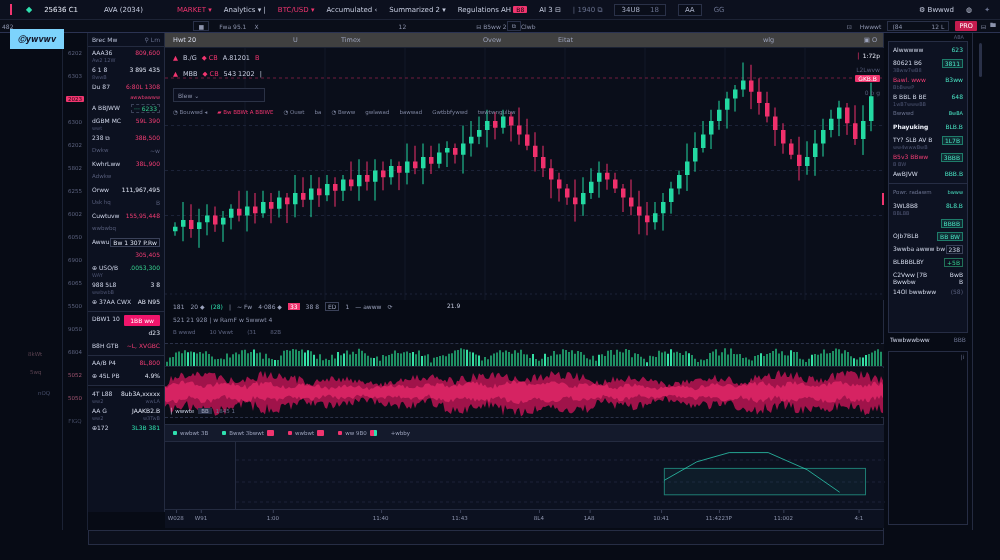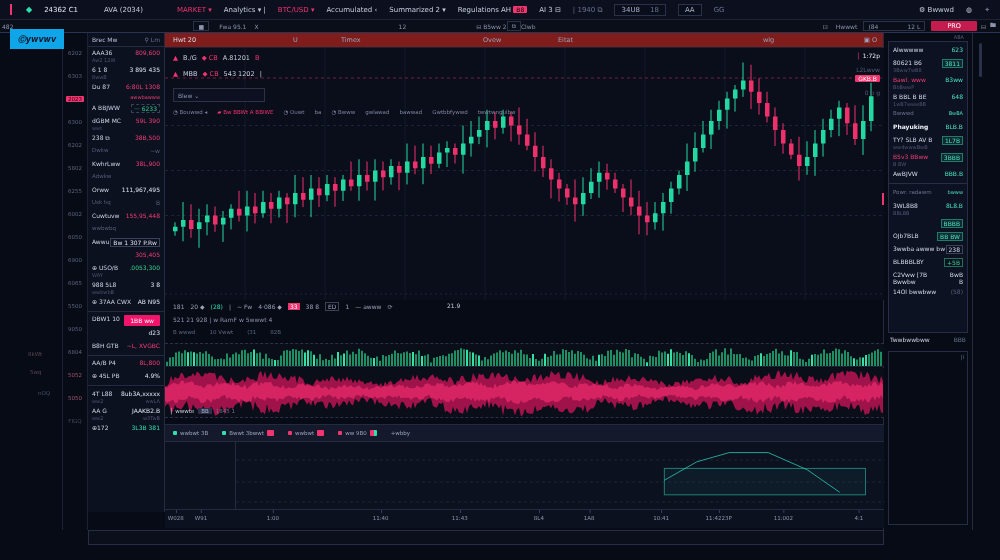--- a/index.html
+++ b/index.html
@@ -19,23 +19,23 @@
        font-size:7px;white-space:nowrap;z-index:30}
   .nav .edge{width:2px;height:11px;background:var(--pink);margin-right:2px}
   .nav .diamond{color:var(--teal);font-size:8px}
   .navbox{border:1px solid #2a3148;background:#0a0e1a;padding:1px 6px;display:flex;gap:10px;align-items:center;color:#aab1c8}
   .chip-pink{background:var(--pink);color:#12060d;padding:0 3px;border-radius:1px;font-size:6px}
   
   .subbar{position:absolute;top:20px;left:0;right:0;height:13px;background:#0a0e19;
           border-bottom:1px solid #2b3352;display:flex;align-items:center;font-size:6px;
           color:#8d94ad;z-index:25;white-space:nowrap}
   .sb-box{border:1px solid #2a3148;padding:0 4px;height:10px;display:flex;align-items:center;gap:3px}
-  .probtn{background:#c41c4e;color:#fff;font-size:6.5px;padding:1px 16px;border-radius:1px}
+  .probtn{background:#c41c4e;color:#fff;font-size:6.5px;padding:1px 4px;border-radius:1px}
   
-  .logo{position:absolute;top:29px;left:10px;width:54px;height:20px;background:#0ea5e9;z-index:40;
+  .logo{position:absolute;top:29px;left:10px;width:54px;height:20px;background:#7dd3fc;z-index:40;
         display:flex;align-items:center;justify-content:center;color:#131729;font-weight:bold;
         font-size:8px;font-style:italic}
   
   .ws{position:absolute;top:33px;left:0;right:0;height:515px}
   .gutterL{position:absolute;left:0;top:0;width:62px;height:100%;}
   .gut-t{position:absolute;font-size:5.5px;color:#5a4250}
   
   .ladder{position:absolute;left:62px;top:0;width:26px;height:497px;border-left:1px solid var(--border2);
           border-right:1px solid var(--border2);padding-top:8px}
   .lad-cell{height:23px;display:flex;align-items:center;justify-content:center;font-size:5.5px;color:#5d6480}
@@ -63,21 +63,21 @@
   .wrow .v.btn{background:#f0156b;color:#fff;padding:2px 6px;border-radius:1px}
   .wrow .v.pinknote{color:#f23d74;font-size:5px}
   .wrow.muted .l{color:#565d7a;font-size:5.5px}
   .wrow.div{min-height:2px;padding:0;border-top:1px solid var(--border);margin-top:2px}
   .wrow.divthick{min-height:3px;padding:0;border-top:1px solid var(--border);background:#0a0e1a;margin-top:2px}
   .wrow.note{justify-content:flex-end;min-height:8px;padding-top:0}
   .ls:empty,.vs:empty,.wrow .l:empty,.wrow .v:empty{display:none}
   
   .main{position:absolute;left:165px;top:0;width:719px;height:497px;border-right:1px solid var(--border)}
   .chead{position:absolute;top:0;left:0;right:0;height:15px;border-bottom:1px solid var(--border2);
-         background:#7f1d1d;color:#9aa1ba;font-size:6.5px}
+         background:#404040;color:#9aa1ba;font-size:6.5px}
   .chead .lbl{position:absolute;top:3px}
   .chead .first{left:8px;color:#d7dcec}
   .chead .ric{right:6px;top:3px;color:#9aa1ba}
   .chartwrap{position:absolute;top:15px;left:0;width:719px;height:252px;background:#0a0e1a;overflow:hidden}
   .ohlc{position:absolute;left:8px;font-size:6.5px;display:flex;gap:5px;align-items:center}
   .ohlc .pink{color:var(--pink)}
   .selbox{position:absolute;left:8px;top:40px;width:92px;height:14px;border:1px solid #2b3246;
           color:#8d94ad;font-size:6px;display:flex;align-items:center;padding:0 4px;background:#0c1020}
   .ctools{position:absolute;left:8px;top:61px;display:flex;gap:10px;font-size:5.5px;color:#7b829c;align-items:center}
   .ctools .pinkicon{color:var(--pink)}
@@ -150,21 +150,21 @@
   .gutterR{position:absolute;left:973px;top:0;width:27px;height:100%}
   .thumb{position:absolute;left:6px;top:10px;width:3px;height:34px;background:#2a3148;border-radius:2px}
   svg{display:block}
 </style>
 </head>
 <body>
 
 <div class="nav">
   <span class="edge"></span>
   <span class="diamond">◆</span>
-  <span class="whitetx">24362 C1</span>
+  <span class="whitetx">25636 C1</span>
   <span style="margin-left:14px">AVA (2034)</span>
   <span class="pinktx" style="margin-left:22px">MARKET ▾</span>
   <span>Analytics ▾ |</span>
   <span class="pinktx">BTC/USD ▾</span>
   <span>Accumulated ‹</span>
   <span>Summarized 2 ▾</span>
   <span>
     <span>Regulations AH</span>
     <span class="chip-pink">B8</span>
   </span>

